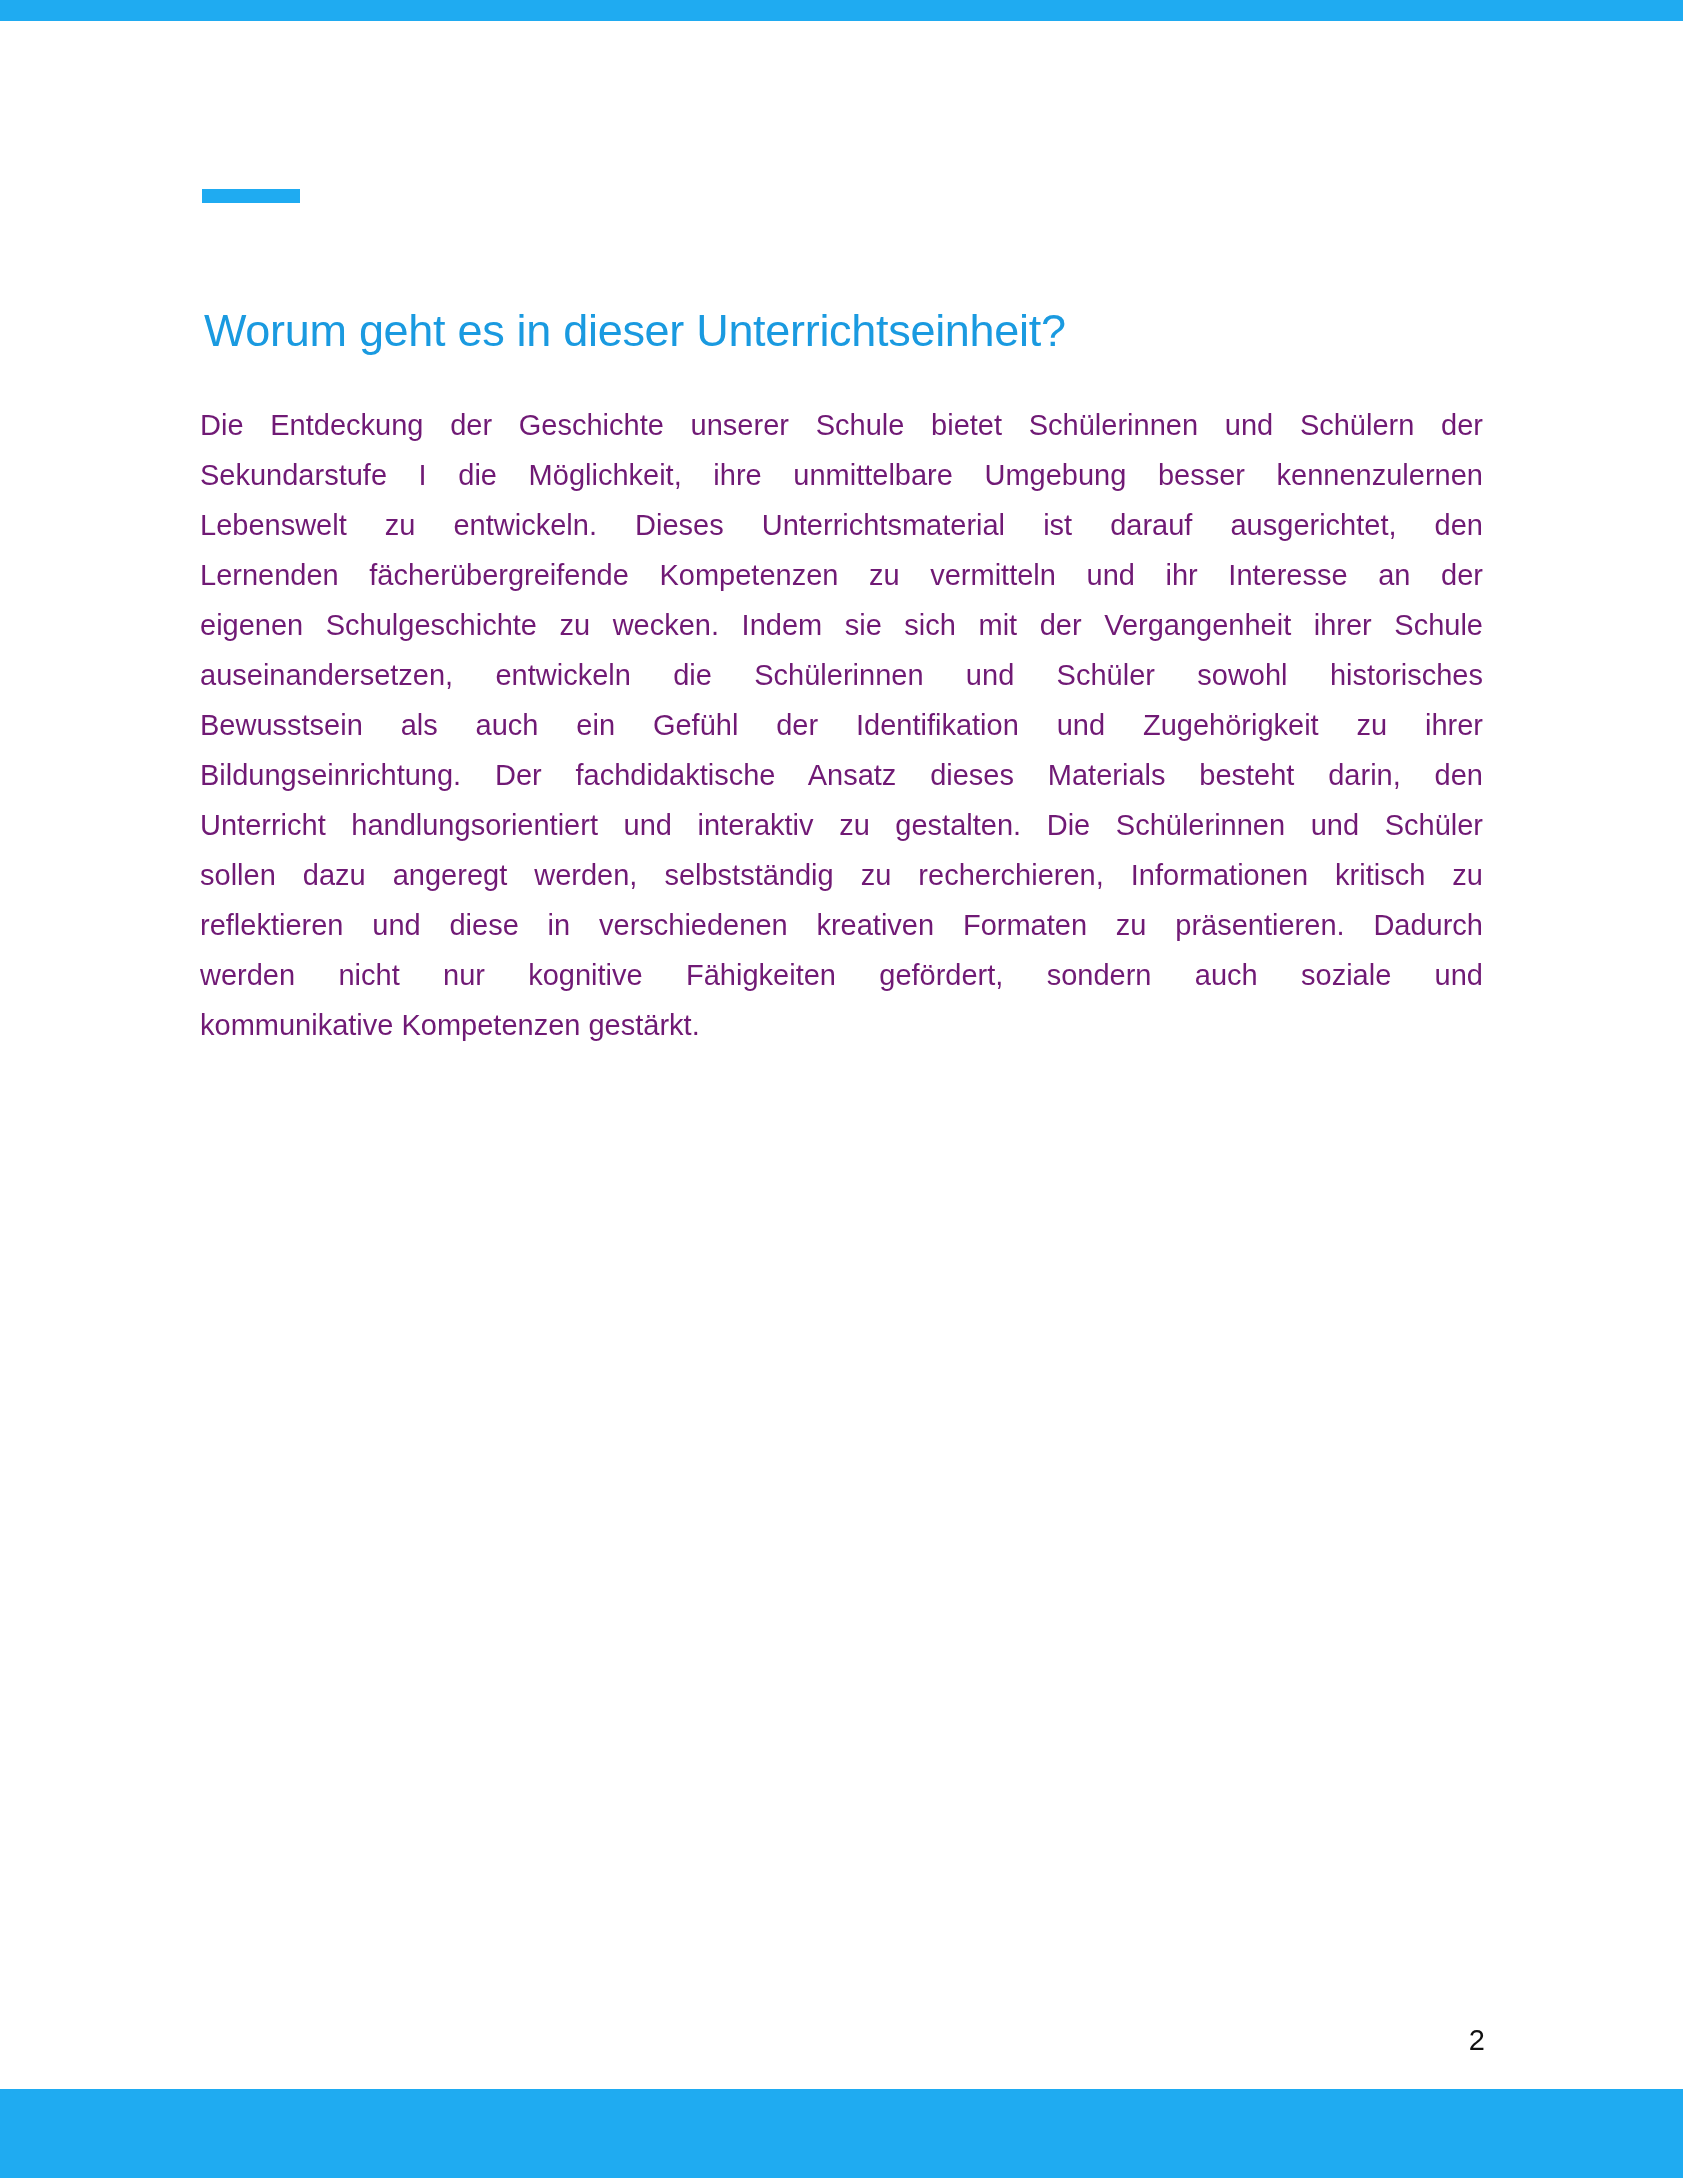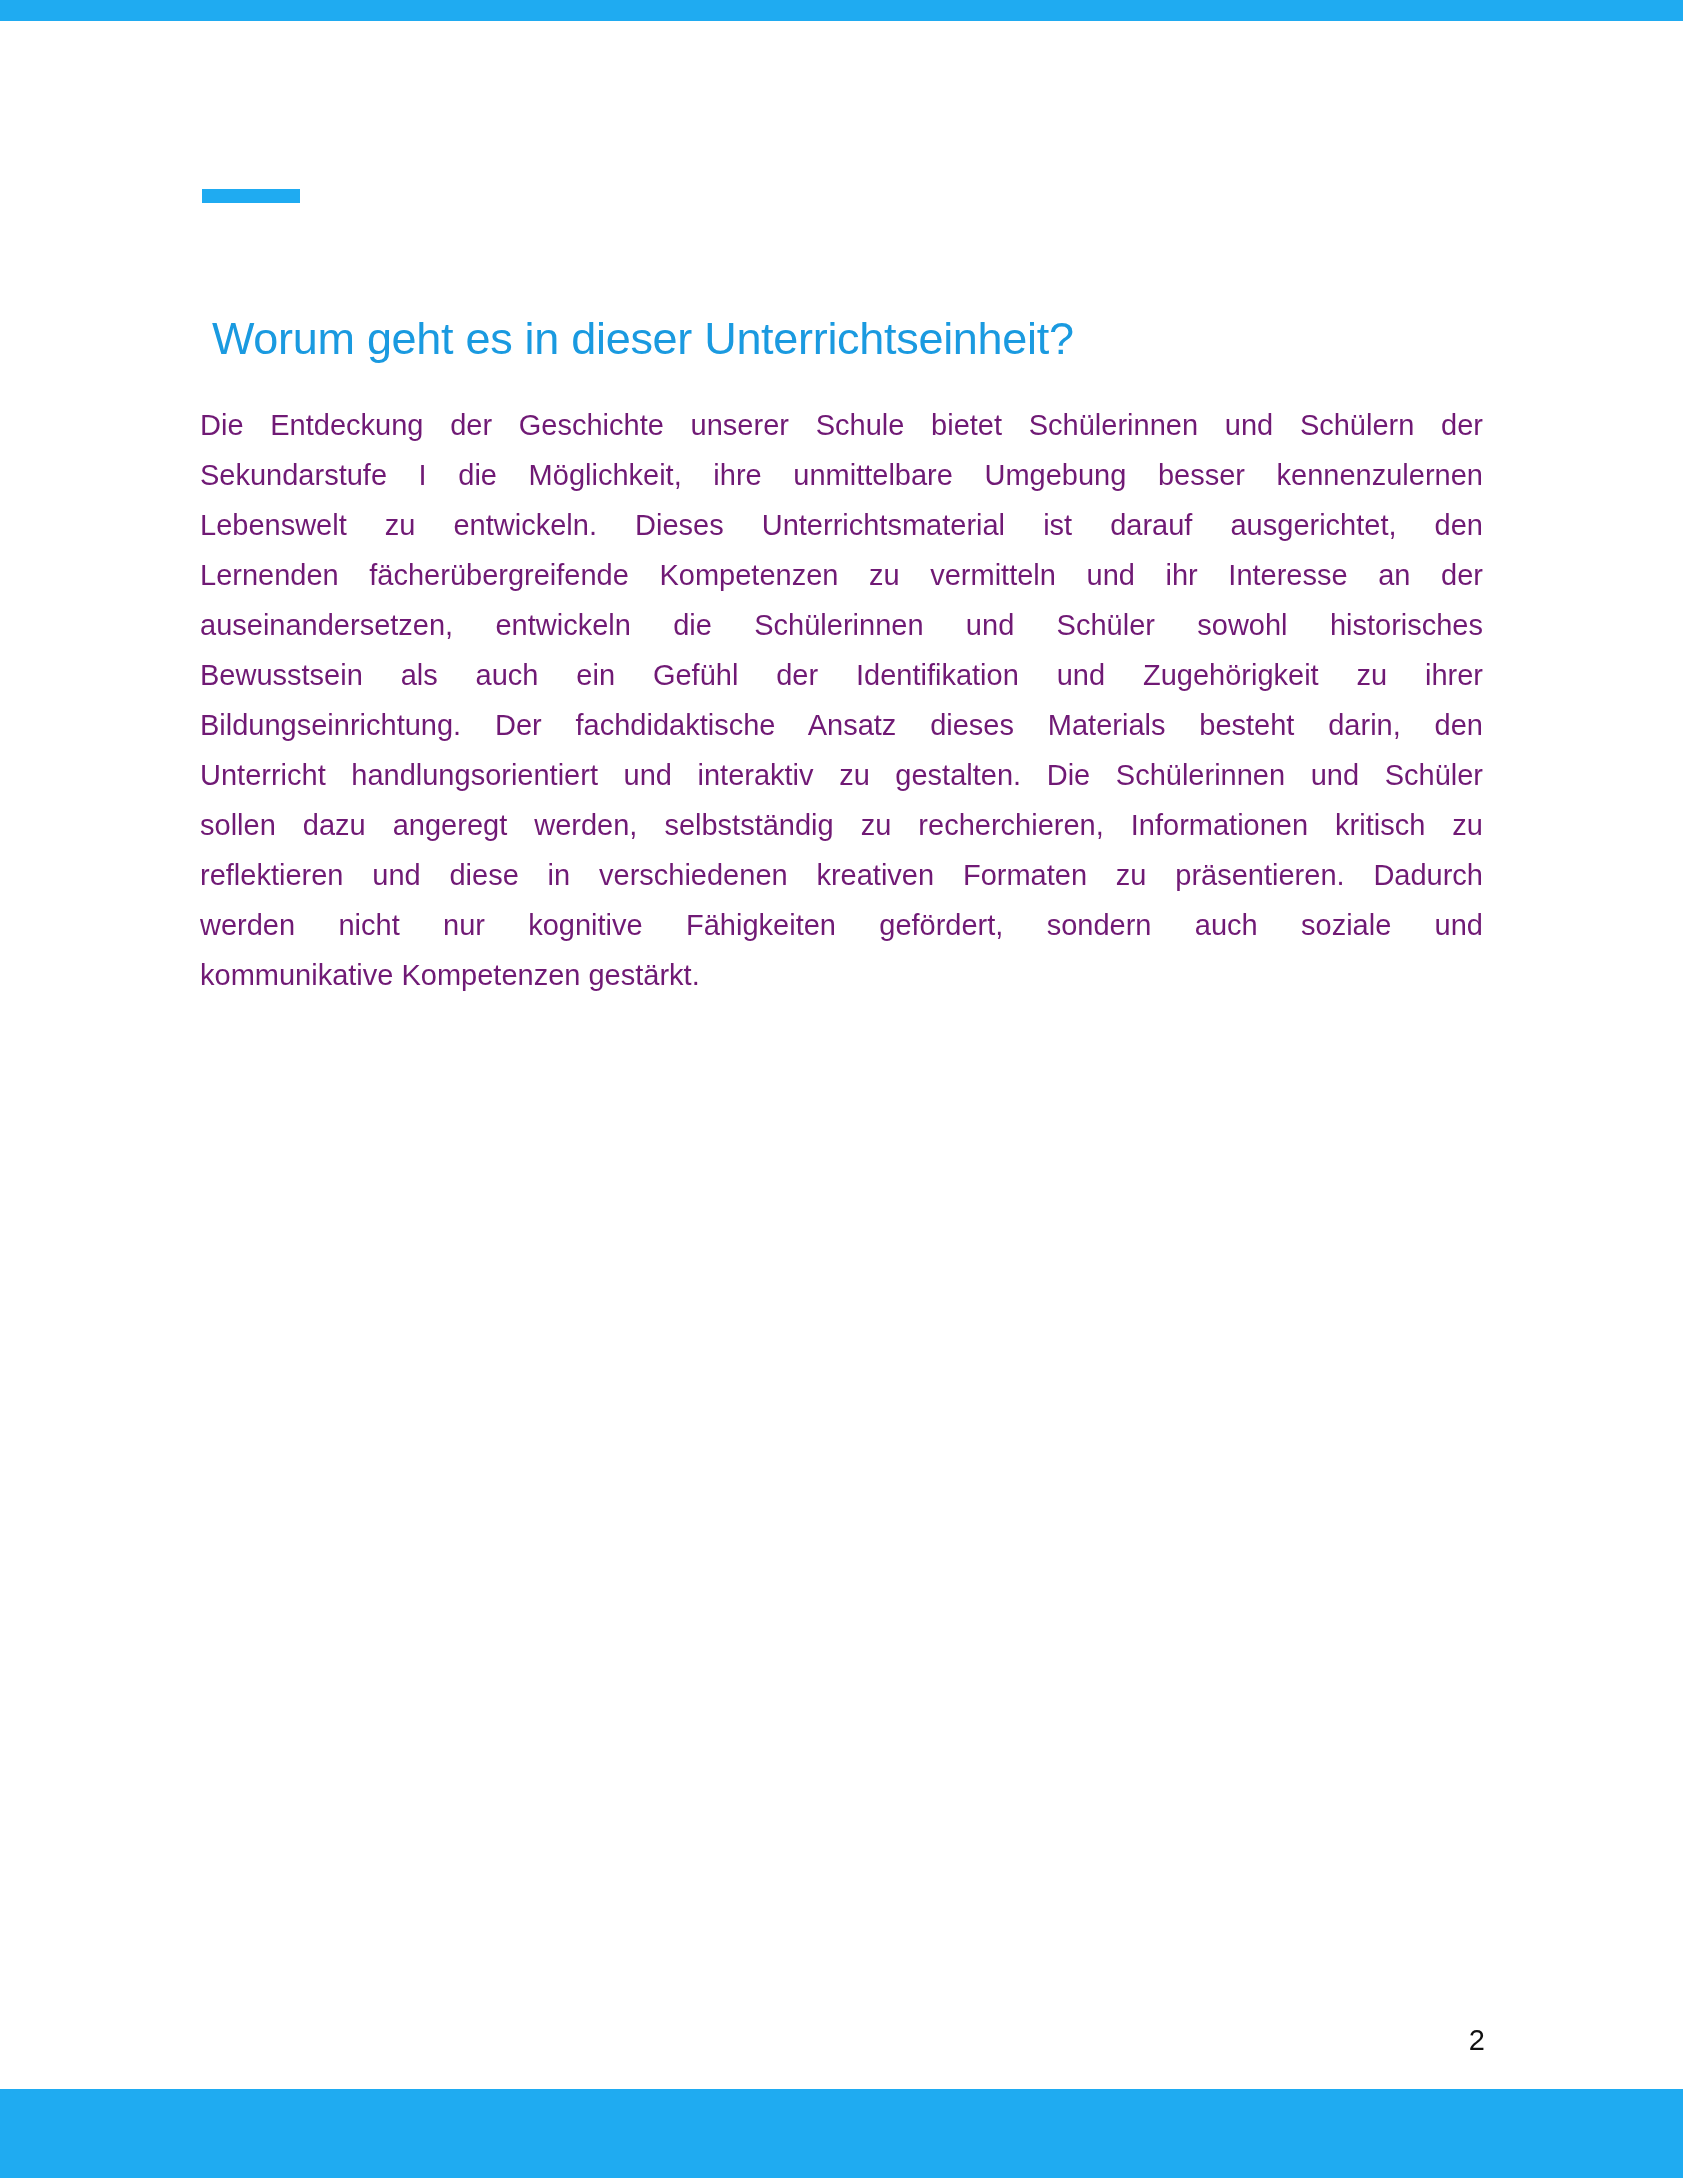--- a/index.html
+++ b/index.html
@@ -1,39 +1,40 @@
 <!DOCTYPE html>
 <html><head>
   <meta charset="utf-8">
   <style>
     html, body { margin: 0; padding: 0; background: #ffffff; }
     body { width: 1683px; height: 2178px; position: relative; overflow: hidden; font-family: "Liberation Sans", sans-serif; }
     .top-bar { position: absolute; left: 0; top: 0; width: 1683px; height: 21px; background: #1FABF1; }
     .bottom-bar { position: absolute; left: 0; top: 2089px; width: 1683px; height: 89px; background: #1FABF1; }
     .accent { position: absolute; left: 202px; top: 189px; width: 98px; height: 14px; background: #1FABF1; }
-    .heading { position: absolute; left: 200px; top: 297px; margin: 12px; font-size: 45px; font-weight: normal; color: #1A9AE0; white-space: nowrap; line-height: 59px; letter-spacing: -0.3px; }
+    .heading { position: absolute; left: 200px; top: 297px; margin: 4px; font-size: 45px; font-weight: normal; color: #1A9AE0; white-space: nowrap; line-height: 59px; letter-spacing: -0.3px; }
     .body-text { position: absolute; left: 200px; top: 400px; width: 1283px; font-size: 29px; line-height: 50px; color: #701a75; }
     .line { display: block; text-align: justify; text-align-last: justify; white-space: nowrap; height: 50px; }
     .line.last { text-align-last: left; }
     .page-number { position: absolute; left: 1436px; width: 49px; top: 2020px; text-align: right; font-size: 29px; color: #111111; line-height: 40px; }
   </style>
 </head>
 <body>
 
 <div class="top-bar"></div>
 
 <div class="accent"></div>
 
 <h1 class="heading">Worum geht es in dieser Unterrichtseinheit?</h1>
 
 <div class="body-text">
   <span class="line">Die Entdeckung der Geschichte unserer Schule bietet Schülerinnen und Schülern der</span>
   <span class="line">Sekundarstufe I die Möglichkeit, ihre unmittelbare Umgebung besser kennenzulernen</span>
   <span class="line">Lebenswelt zu entwickeln. Dieses Unterrichtsmaterial ist darauf ausgerichtet, den</span>
   <span class="line">Lernenden fächerübergreifende Kompetenzen zu vermitteln und ihr Interesse an der</span>
+  <span class="line">eigenen Schulgeschichte zu wecken. Indem sie sich mit der Vergangenheit ihrer Schule</span>
   <span class="line">auseinandersetzen, entwickeln die Schülerinnen und Schüler sowohl historisches</span>
   <span class="line">Bewusstsein als auch ein Gefühl der Identifikation und Zugehörigkeit zu ihrer</span>
   <span class="line">Bildungseinrichtung. Der fachdidaktische Ansatz dieses Materials besteht darin, den</span>
   <span class="line">Unterricht handlungsorientiert und interaktiv zu gestalten. Die Schülerinnen und Schüler</span>
   <span class="line">sollen dazu angeregt werden, selbstständig zu recherchieren, Informationen kritisch zu</span>
   <span class="line">reflektieren und diese in verschiedenen kreativen Formaten zu präsentieren. Dadurch</span>
   <span class="line">werden nicht nur kognitive Fähigkeiten gefördert, sondern auch soziale und</span>
   <span class="line last">kommunikative Kompetenzen gestärkt.</span>
 </div>
 

